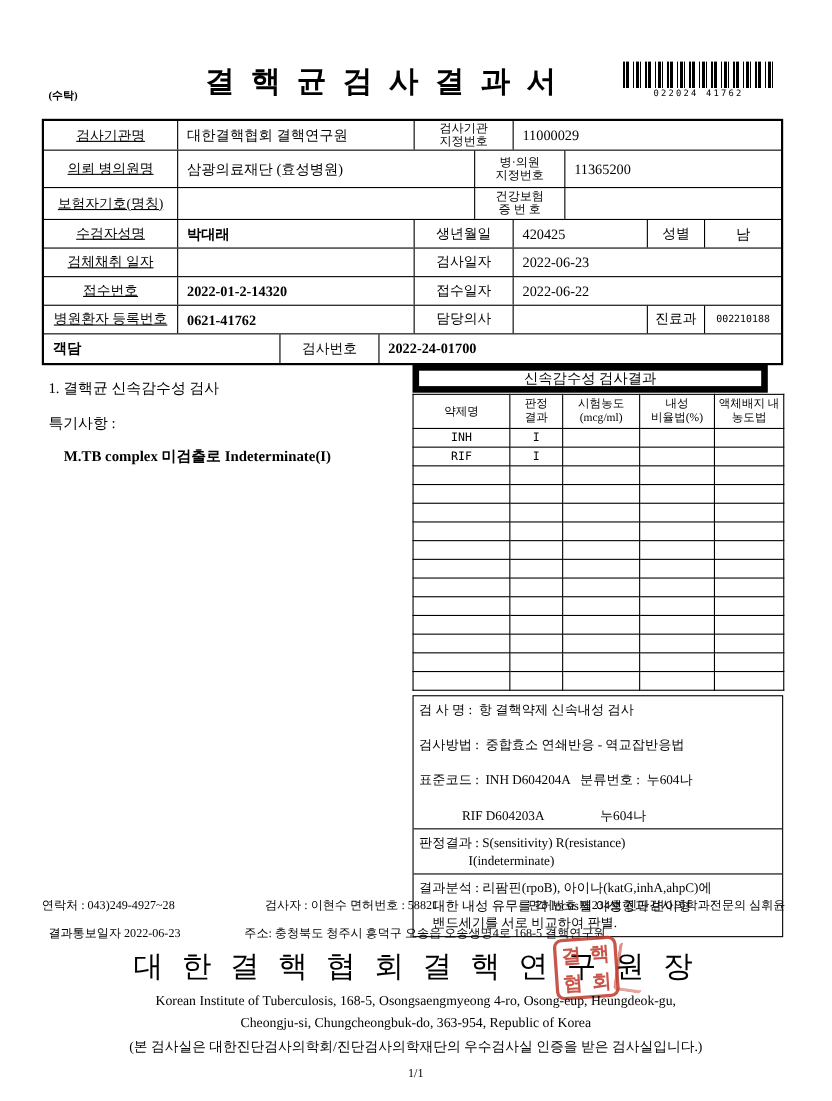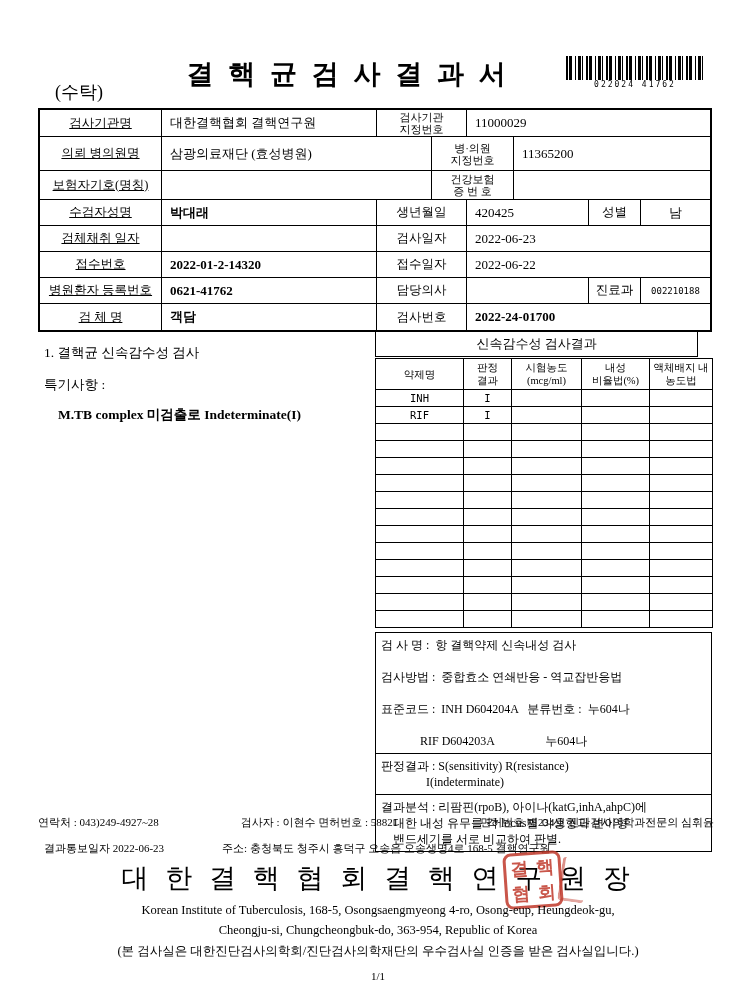--- a/index.html
+++ b/index.html
@@ -1,20 +1,20 @@
 <!DOCTYPE html>
 <html><head>
 <meta charset="utf-8">
 <style>
   * { box-sizing: border-box; margin: 0; padding: 0; }
   body { background: #ffffff; font-family: "Liberation Serif", "DejaVu Serif", serif; color: #000; }
   .page { position: relative; width: 756px; height: 1001px; background: #fff; overflow: hidden; }
 
   
-  .consignment { position: absolute; left: 55px; top: 80px; font-size: 18px; font-weight: normal; }
+  .consignment { position: absolute; left: 44px; top: 80px; font-size: 10px; font-weight: bold; }
   .doc-title { position: absolute; left: 100px; right: 160px; top: 56px; text-align: center;
                font-size: 27px; font-weight: bold; letter-spacing: 4px; }
   .barcode-wrap { position: absolute; left: 566px; top: 56px; width: 138px; }
   .barcode { height: 24px; background: repeating-linear-gradient(90deg,
       #000 0 2px, #fff 2px 3px, #000 3px 6px, #fff 6px 9px,
       #000 9px 10px, #fff 10px 12px, #000 12px 15px, #fff 15px 16px,
       #000 16px 17px, #fff 17px 20px); }
   .barcode-num { text-align: center; font-size: 8px; letter-spacing: 2px; font-family: "DejaVu Sans Mono", monospace; }
 
   
@@ -33,21 +33,21 @@
   .w122 { width: 122px; text-decoration: underline; } .w215 { width: 215px; } .w90 { width: 90px; } .w270 { width: 270px; }
   .w82 { width: 82px; } .w122b { width: 122px; } .w52 { width: 52px; }
 
   
   .left-title { position: absolute; left: 44px; top: 344px; font-size: 13.5px; }
   .notes-label { position: absolute; left: 44px; top: 376px; font-size: 13.5px; }
   .notes-value { position: absolute; left: 58px; top: 406px; font-size: 13.5px; font-weight: bold; }
 
   
   .result-title-box { position: absolute; left: 375px; top: 331px; width: 323px; height: 26px;
-      border: 1px solid #000000; display: flex; align-items: center; justify-content: center; font-size: 13px; }
+      border: 6px solid #000000; display: flex; align-items: center; justify-content: center; font-size: 13px; }
   .rtable { position: absolute; left: 375px; top: 358px; width: 337px; border-collapse: collapse; table-layout: fixed; }
   .rtable th, .rtable td { border: 1px solid #000; text-align: center; }
   .rtable th { font-size: 10.5px; font-weight: normal; white-space: pre-line; height: 31px; line-height: 13px; }
   .rtable td { height: 17px; font-size: 10.5px; font-family: "DejaVu Sans Mono", monospace; }
 
   
   .method-box { position: absolute; left: 375px; top: 632px; width: 337px; border: 1px solid #000; }
   .mb-sec { padding: 4px 5px; font-size: 12px; line-height: 16px; white-space: pre; }
   .mb-sec + .mb-sec { border-top: 1px solid #000000; }
 
@@ -126,21 +126,20 @@
     </div>
     <div class="irow h26">
       <div class="cell lbl w122">병원환자 등록번호</div>
       <div class="cell val bold w215">0621-41762</div>
       <div class="cell lbl w90">담당의사</div>
       <div class="cell val w122b"></div>
       <div class="cell lbl w52">진료과</div>
       <div class="cell tiny">002210188</div>
     </div>
     <div class="irow h26">
-      <div class="cell lbl w122">검 체 명</div>
       <div class="cell val bold w215">객담</div>
       <div class="cell lbl w90">검사번호</div>
       <div class="cell val bold">2022-24-01700</div>
     </div>
   </div>
 
   <div class="left-title">1. 결핵균 신속감수성 검사</div>
   <div class="notes-label">특기사항 :</div>
   <div class="notes-value">M.TB complex 미검출로 Indeterminate(I)</div>
 

